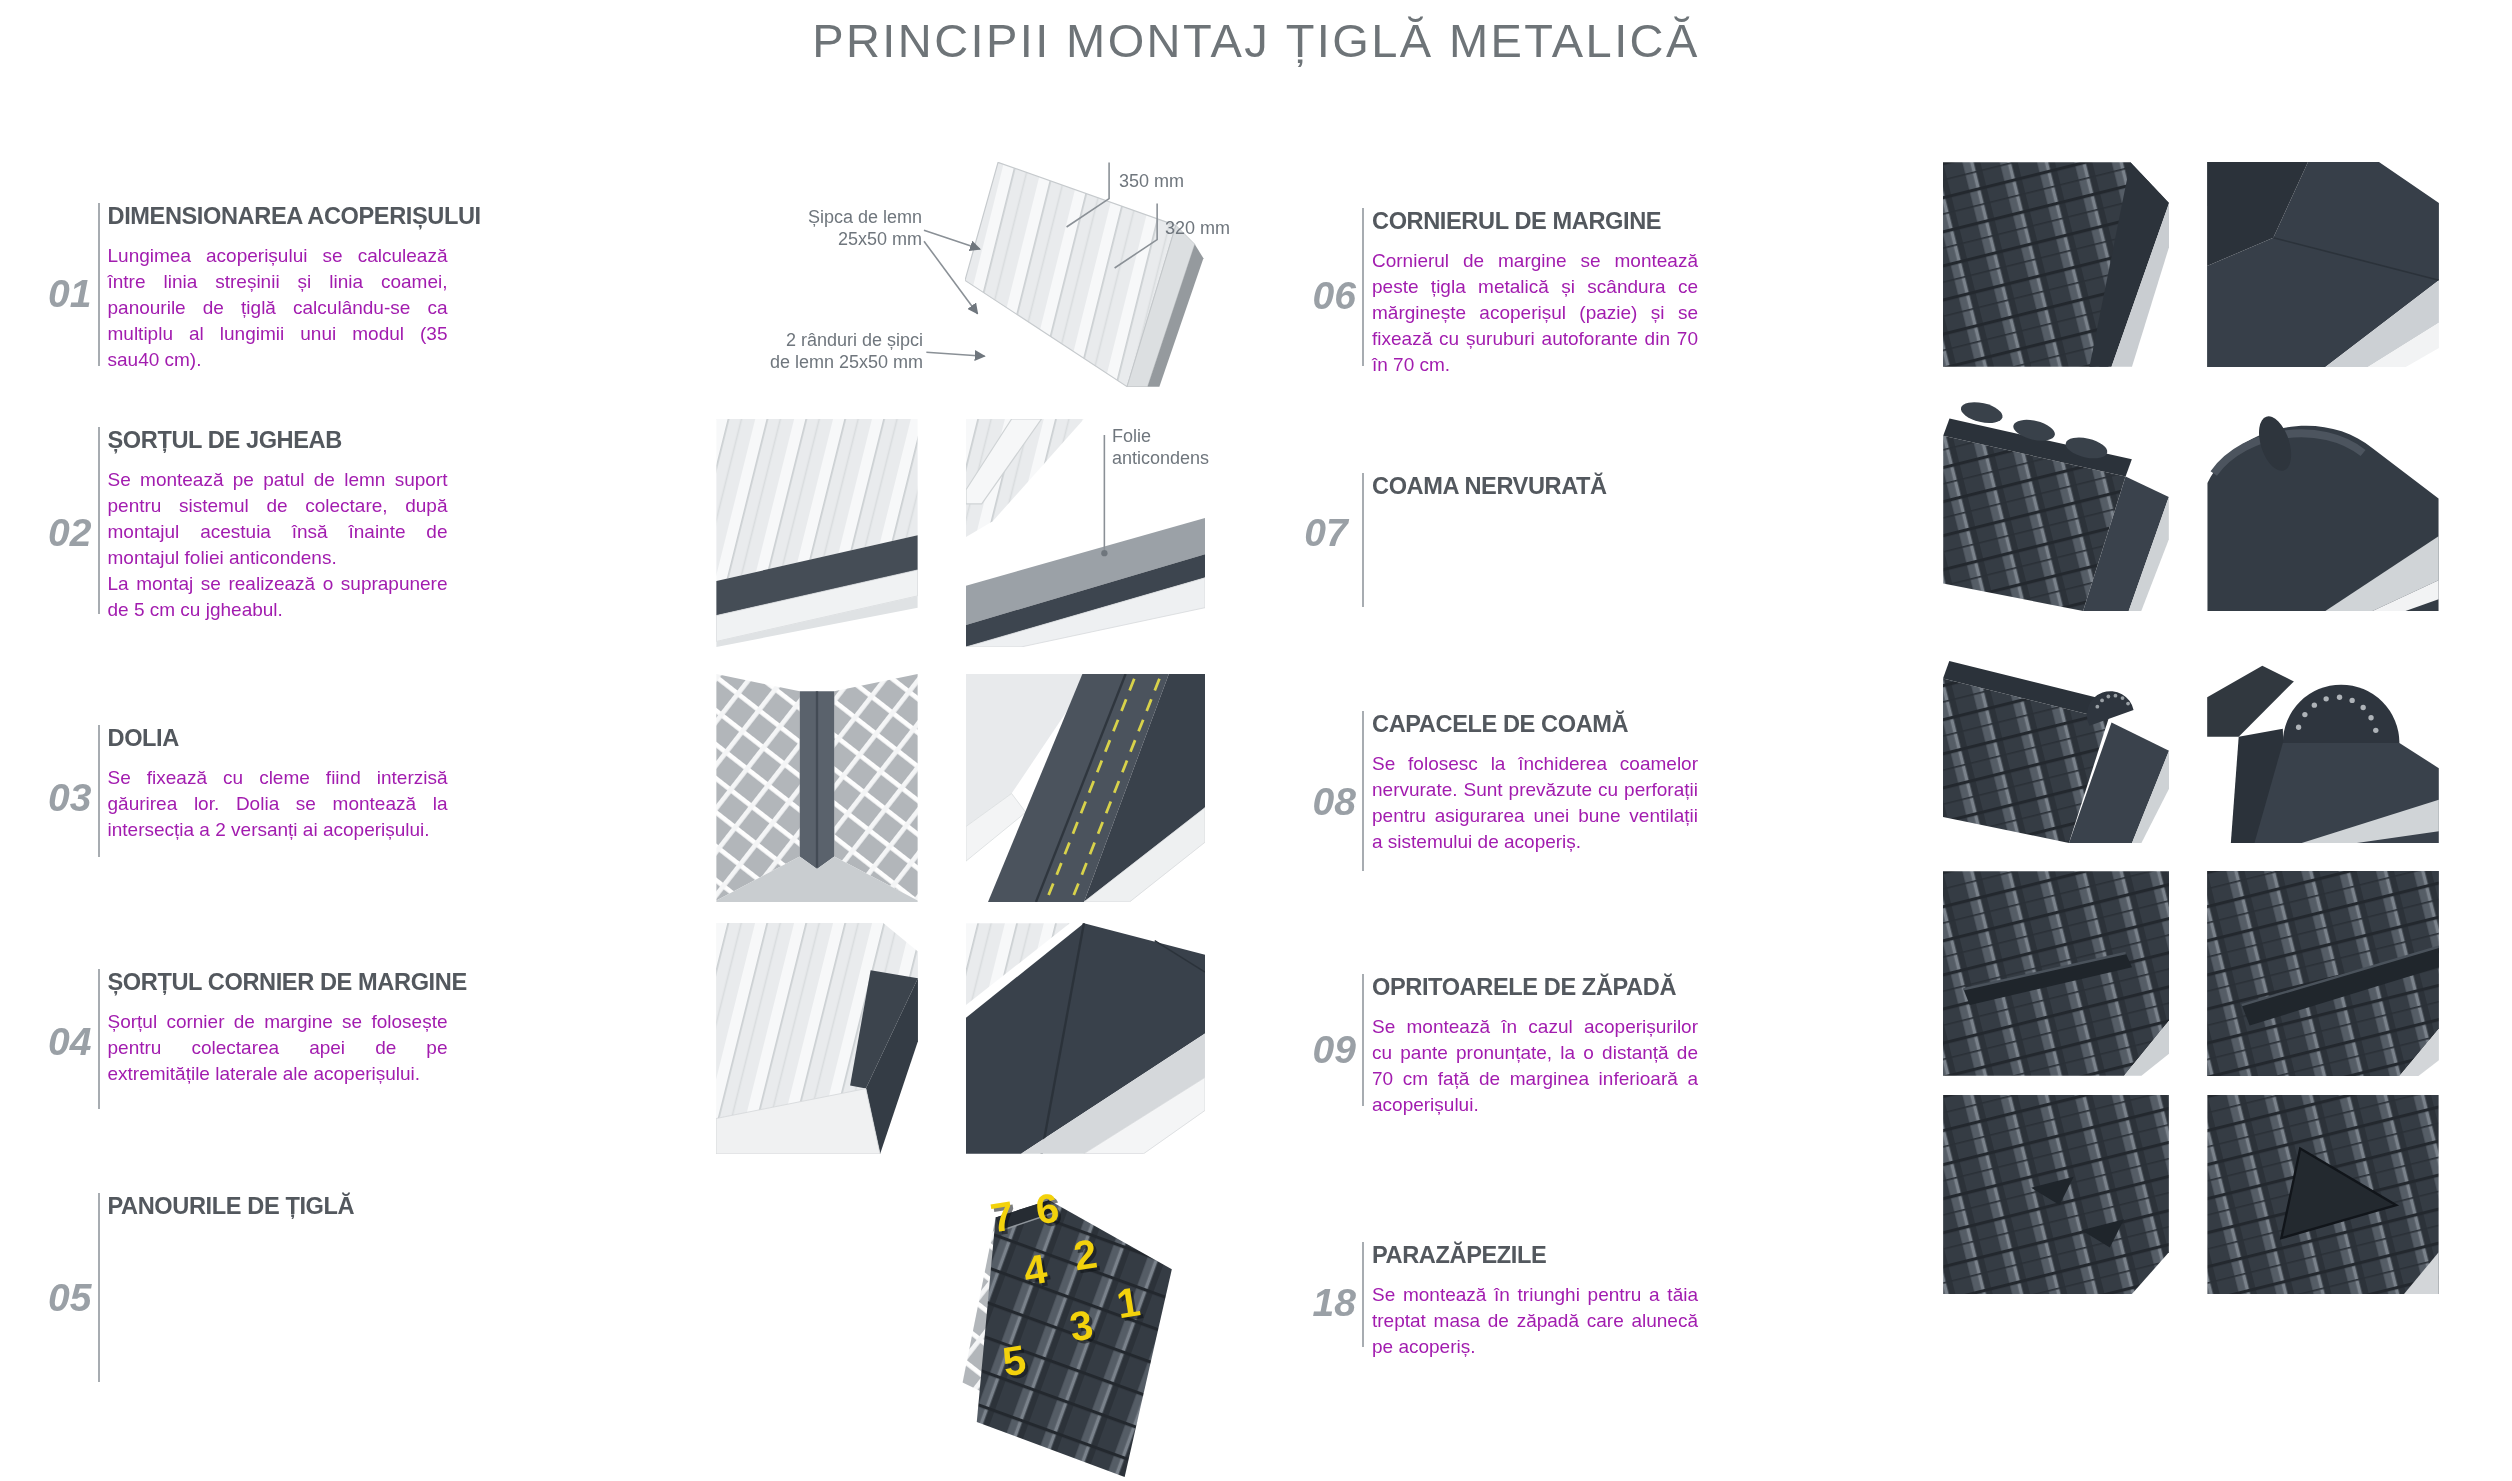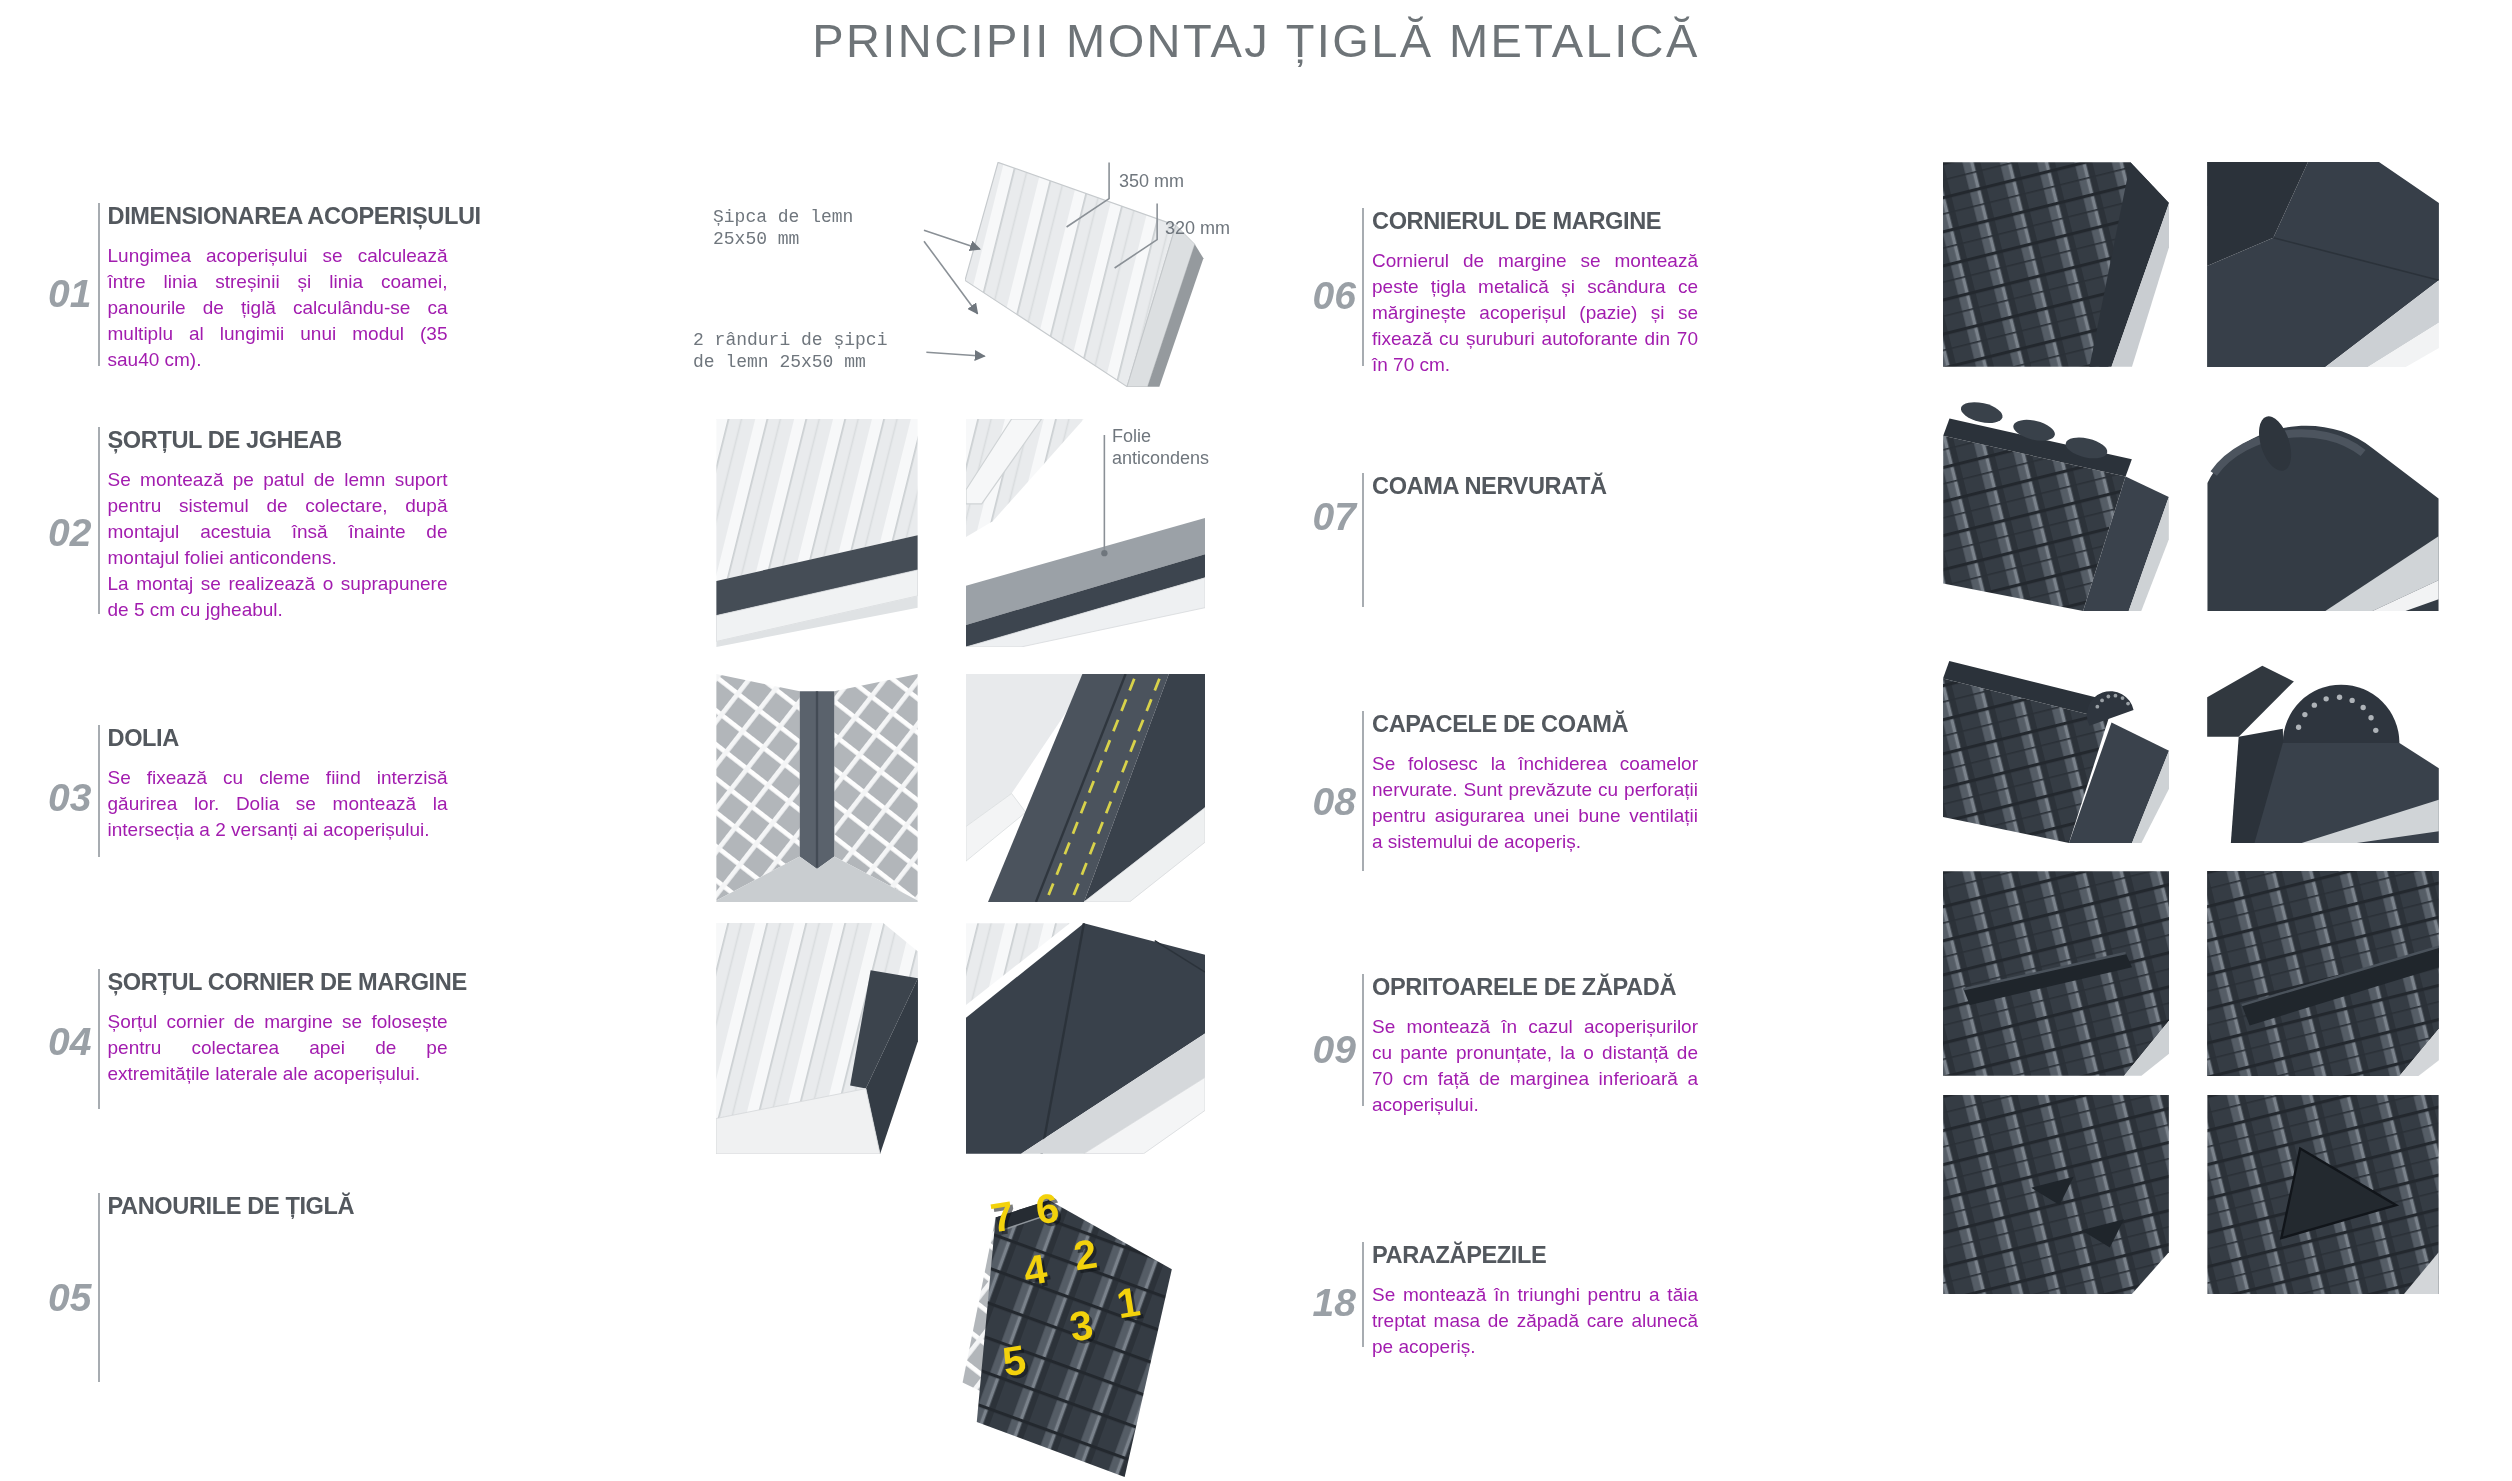--- a/index.html
+++ b/index.html
@@ -20,21 +20,21 @@
   .step p{margin:0;font-size:19px;line-height:26px;color:#a21caf;text-align:justify;}
   .step.left .content{width:340px;}
   .step.right .content{width:326px;}
 
   
   .ph{position:absolute;}
   .ph svg{display:block;width:100%;height:100%;}
 
   
   .ann{position:absolute;font-size:18px;line-height:22px;color:#6f767d;}
-  .ann.r{font-family:Liberation Mono, monospace;}
+  .ann.r{text-align:right;}
   .overlay{position:absolute;left:0;top:0;pointer-events:none;}
 
   
   .pn{position:absolute;width:35px;text-align:center;font-size:41px;font-weight:700;color:#f3d20c;
       transform:rotate(-9deg);text-shadow:2.4px 3.2px 0 rgba(15,18,22,.55);}
 </style>
 </head>
 <body>
 
 <div class="canvas">
@@ -125,21 +125,21 @@
   <section class="step right" style="left:1296px;top:208px;">
     <div class="num" style="top:66px;">06</div>
     <div class="bar" style="height:158px;"></div>
     <div class="content">
       <h3>CORNIERUL DE MARGINE</h3>
       <p>Cornierul de margine se montează peste țigla metalică și scândura ce mărginește acoperișul (pazie) și se fixează cu șuruburi autoforante din 70 în 70 cm.</p>
     </div>
   </section>
 
   <section class="step right" style="left:1296px;top:473px;">
-    <div class="num" style="top:22px;">07</div>
+    <div class="num" style="top:38px;text-align:center;">07</div>
     <div class="bar" style="height:134px;"></div>
     <div class="content">
       <h3>COAMA NERVURATĂ</h3>
     </div>
   </section>
 
   <section class="step right" style="left:1296px;top:711px;">
     <div class="num" style="top:69px;">08</div>
     <div class="bar" style="height:160px;"></div>
     <div class="content">

